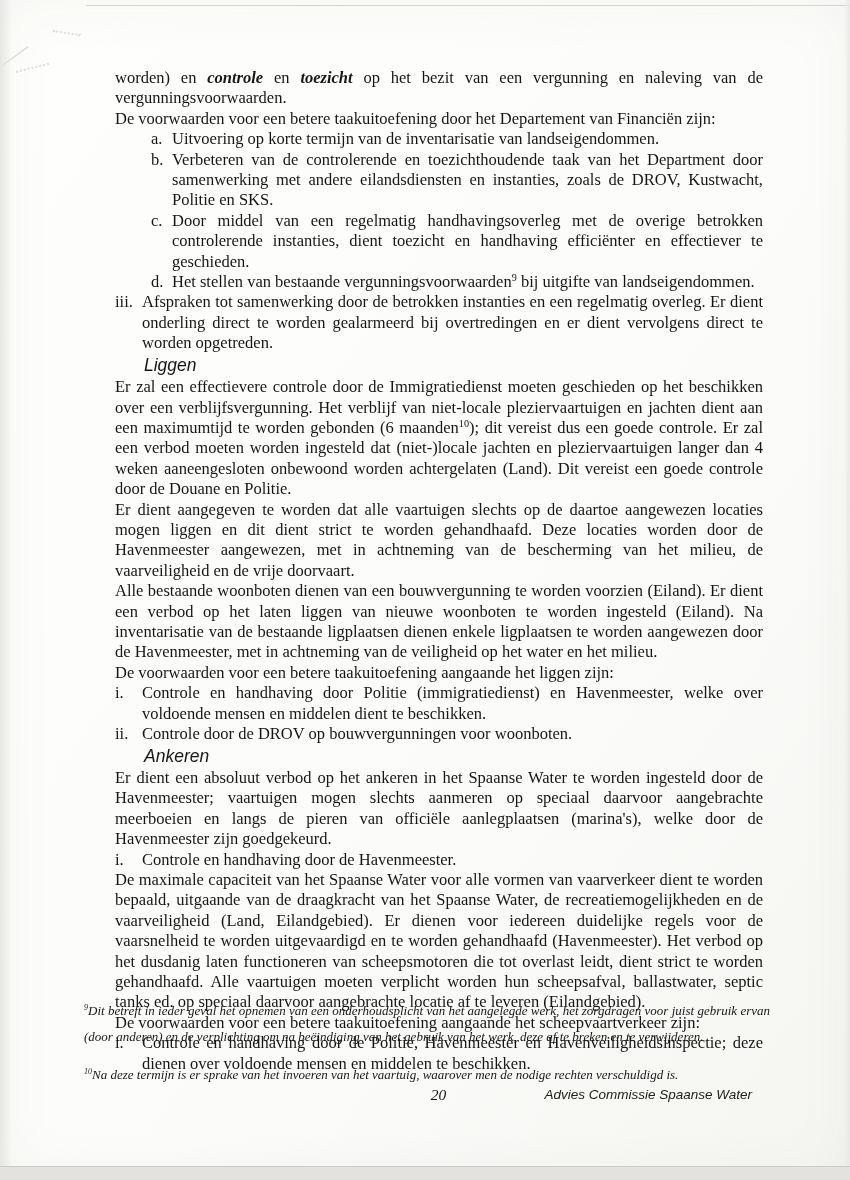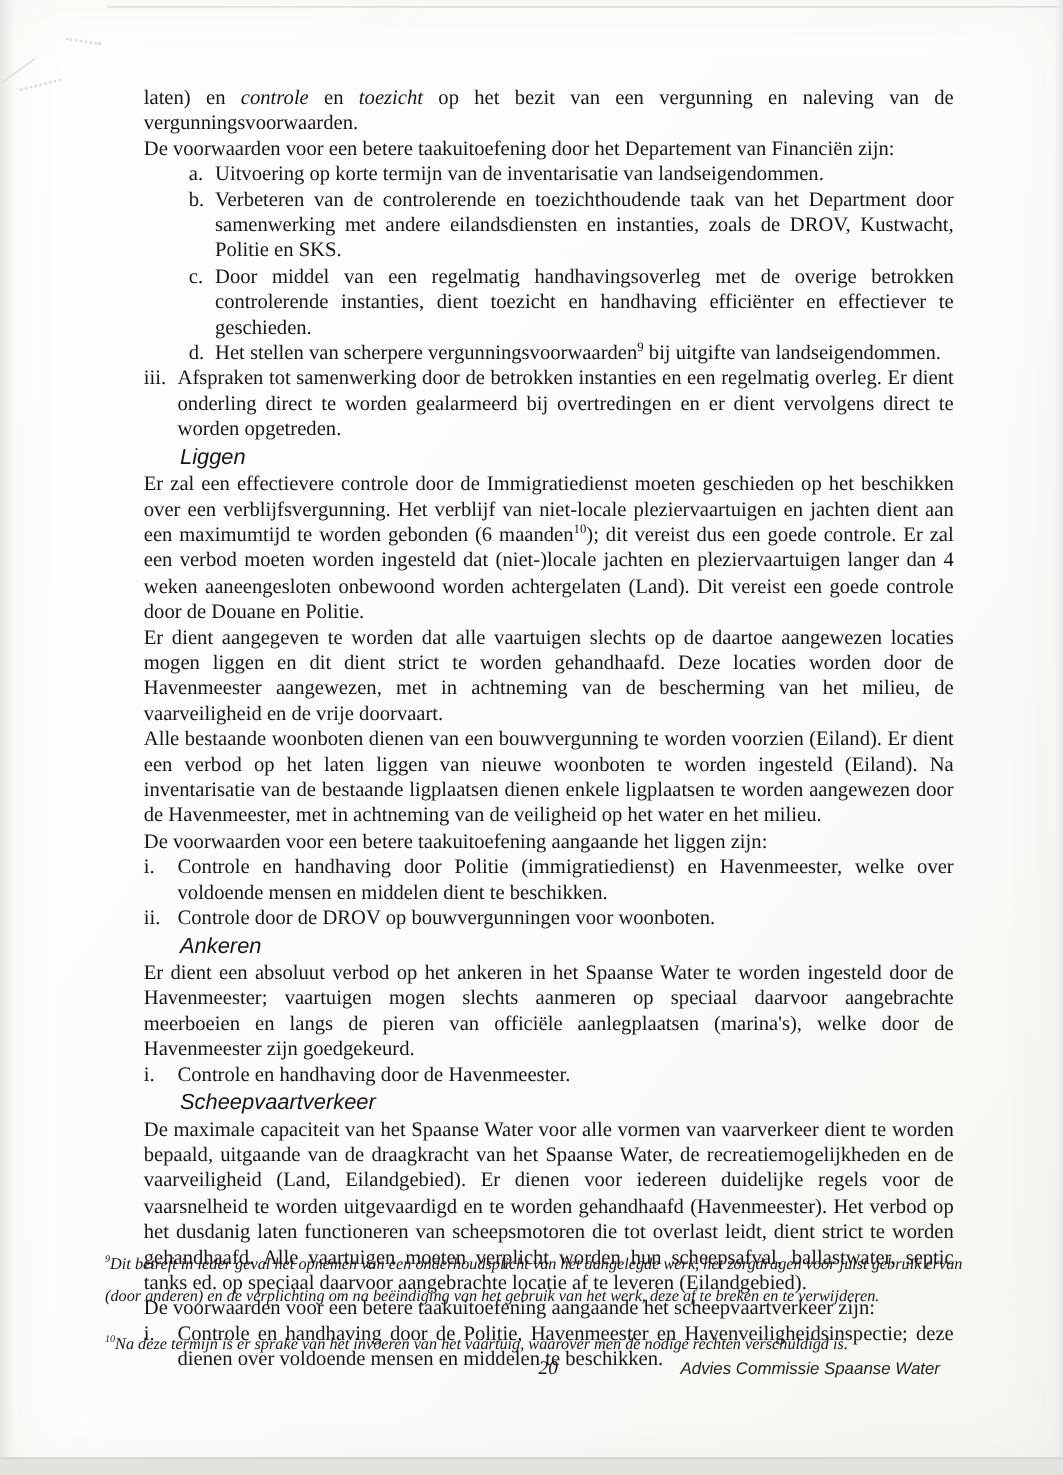--- a/index.html
+++ b/index.html
@@ -30,21 +30,21 @@
   .h{
     font-family:"Liberation Sans", sans-serif;
     font-style:italic;font-size:17.5px;line-height:21.5px;
     margin:1px 0 1px 29px;
   }
   .li{display:flex;font-size:16.5px;line-height:20.4px;}
   .li .lab{flex:0 0 21px;}
   .li.alpha{margin-left:36px;}
   .li.roman .lab{flex:0 0 27px;}
   .li .txt{flex:1;text-align:justify;}
-  .bi{font-weight:normal;font-style:italic;}
+  .bi{font-weight:bold;font-style:italic;}
   .sup{font-size:0.62em;vertical-align:super;line-height:0;}
 
   
   .footnotes{
     position:absolute;left:84px;right:80px;top:998px;
     font-style:italic;font-size:13px;line-height:26px;text-align:justify;
   }
   .fn{margin:0 0 12px 0;}
 
   
@@ -63,39 +63,39 @@
   <div class="top-line"></div>
   <div class="corner-fold"></div>
   <div class="left-strip"></div>
   <div class="right-strip"></div>
   <div class="bottom-strip"></div>
   <div class="pencil-a"></div>
   <div class="pencil-b"></div>
 
   <div class="content">
 
-    <p class="indent"><span>laten) en </span><span class="bi">controle</span><span> en </span><span class="bi">toezicht</span><span> op het bezit van een vergunning en naleving van de vergunningsvoorwaarden.</span></p>
+    <p class="indent"><span>worden) en </span><span class="bi">controle</span><span> en </span><span class="bi">toezicht</span><span> op het bezit van een vergunning en naleving van de vergunningsvoorwaarden.</span></p>
 
     <p class="indent">De voorwaarden voor een betere taakuitoefening door het Departement van Financiën zijn:</p>
 
     <div class="li alpha">
       <span class="lab">a.</span>
       <span class="txt">Uitvoering op korte termijn van de inventarisatie van landseigendommen.</span>
     </div>
     <div class="li alpha">
       <span class="lab">b.</span>
       <span class="txt">Verbeteren van de controlerende en toezichthoudende taak van het Department door samenwerking met andere eilandsdiensten en instanties, zoals de DROV, Kustwacht, Politie en SKS.</span>
     </div>
     <div class="li alpha">
       <span class="lab">c.</span>
       <span class="txt">Door middel van een regelmatig handhavingsoverleg met de overige betrokken controlerende instanties, dient toezicht en handhaving efficiënter en effectiever te geschieden.</span>
     </div>
     <div class="li alpha">
       <span class="lab">d.</span>
-      <span class="txt"><span>Het stellen van scherpere vergunningsvoorwaarden</span><span class="sup">9</span><span> bij uitgifte van landseigendommen.</span></span>
+      <span class="txt"><span>Het stellen van bestaande vergunningsvoorwaarden</span><span class="sup">9</span><span> bij uitgifte van landseigendommen.</span></span>
     </div>
     <div class="li roman">
       <span class="lab">iii.</span>
       <span class="txt">Afspraken tot samenwerking door de betrokken instanties en een regelmatig overleg. Er dient onderling direct te worden gealarmeerd bij overtredingen en er dient vervolgens direct te worden opgetreden.</span>
     </div>
 
     <div class="h">Liggen</div>
 
     <p><span>Er zal een effectievere controle door de Immigratiedienst moeten geschieden op het beschikken over een verblijfsvergunning. Het verblijf van niet-locale pleziervaartuigen en jachten dient aan een maximumtijd te worden gebonden (6 maanden</span><span class="sup">10</span><span>); dit vereist dus een goede controle. Er zal een verbod moeten worden ingesteld dat (niet-)locale jachten en pleziervaartuigen langer dan 4 weken aaneengesloten onbewoond worden achtergelaten (Land). Dit vereist een goede controle door de Douane en Politie.</span></p>
     <p>Er dient aangegeven te worden dat alle vaartuigen slechts op de daartoe aangewezen locaties mogen liggen en dit dient strict te worden gehandhaafd. Deze locaties worden door de Havenmeester aangewezen, met in achtneming van de bescherming van het milieu, de vaarveiligheid en de vrije doorvaart.</p>
@@ -112,21 +112,20 @@
     </div>
 
     <div class="h">Ankeren</div>
 
     <p>Er dient een absoluut verbod op het ankeren in het Spaanse Water te worden ingesteld door de Havenmeester; vaartuigen mogen slechts aanmeren op speciaal daarvoor aangebrachte meerboeien en langs de pieren van officiële aanlegplaatsen (marina's), welke door de Havenmeester zijn goedgekeurd.</p>
     <div class="li roman">
       <span class="lab">i.</span>
       <span class="txt">Controle en handhaving door de Havenmeester.</span>
     </div>
 
-    <div class="h">Scheepvaartverkeer</div>
 
     <p>De maximale capaciteit van het Spaanse Water voor alle vormen van vaarverkeer dient te worden bepaald, uitgaande van de draagkracht van het Spaanse Water, de recreatiemogelijkheden en de vaarveiligheid (Land, Eilandgebied). Er dienen voor iedereen duidelijke regels voor de vaarsnelheid te worden uitgevaardigd en te worden gehandhaafd (Havenmeester). Het verbod op het dusdanig laten functioneren van scheepsmotoren die tot overlast leidt, dient strict te worden gehandhaafd. Alle vaartuigen moeten verplicht worden hun scheepsafval, ballastwater, septic tanks ed. op speciaal daarvoor aangebrachte locatie af te leveren (Eilandgebied).</p>
     <p>De voorwaarden voor een betere taakuitoefening aangaande het scheepvaartverkeer zijn:</p>
     <div class="li roman">
       <span class="lab">i.</span>
       <span class="txt">Controle en handhaving door de Politie, Havenmeester en Havenveiligheidsinspectie; deze dienen over voldoende mensen en middelen te beschikken.</span>
     </div>
 
   </div>
 

